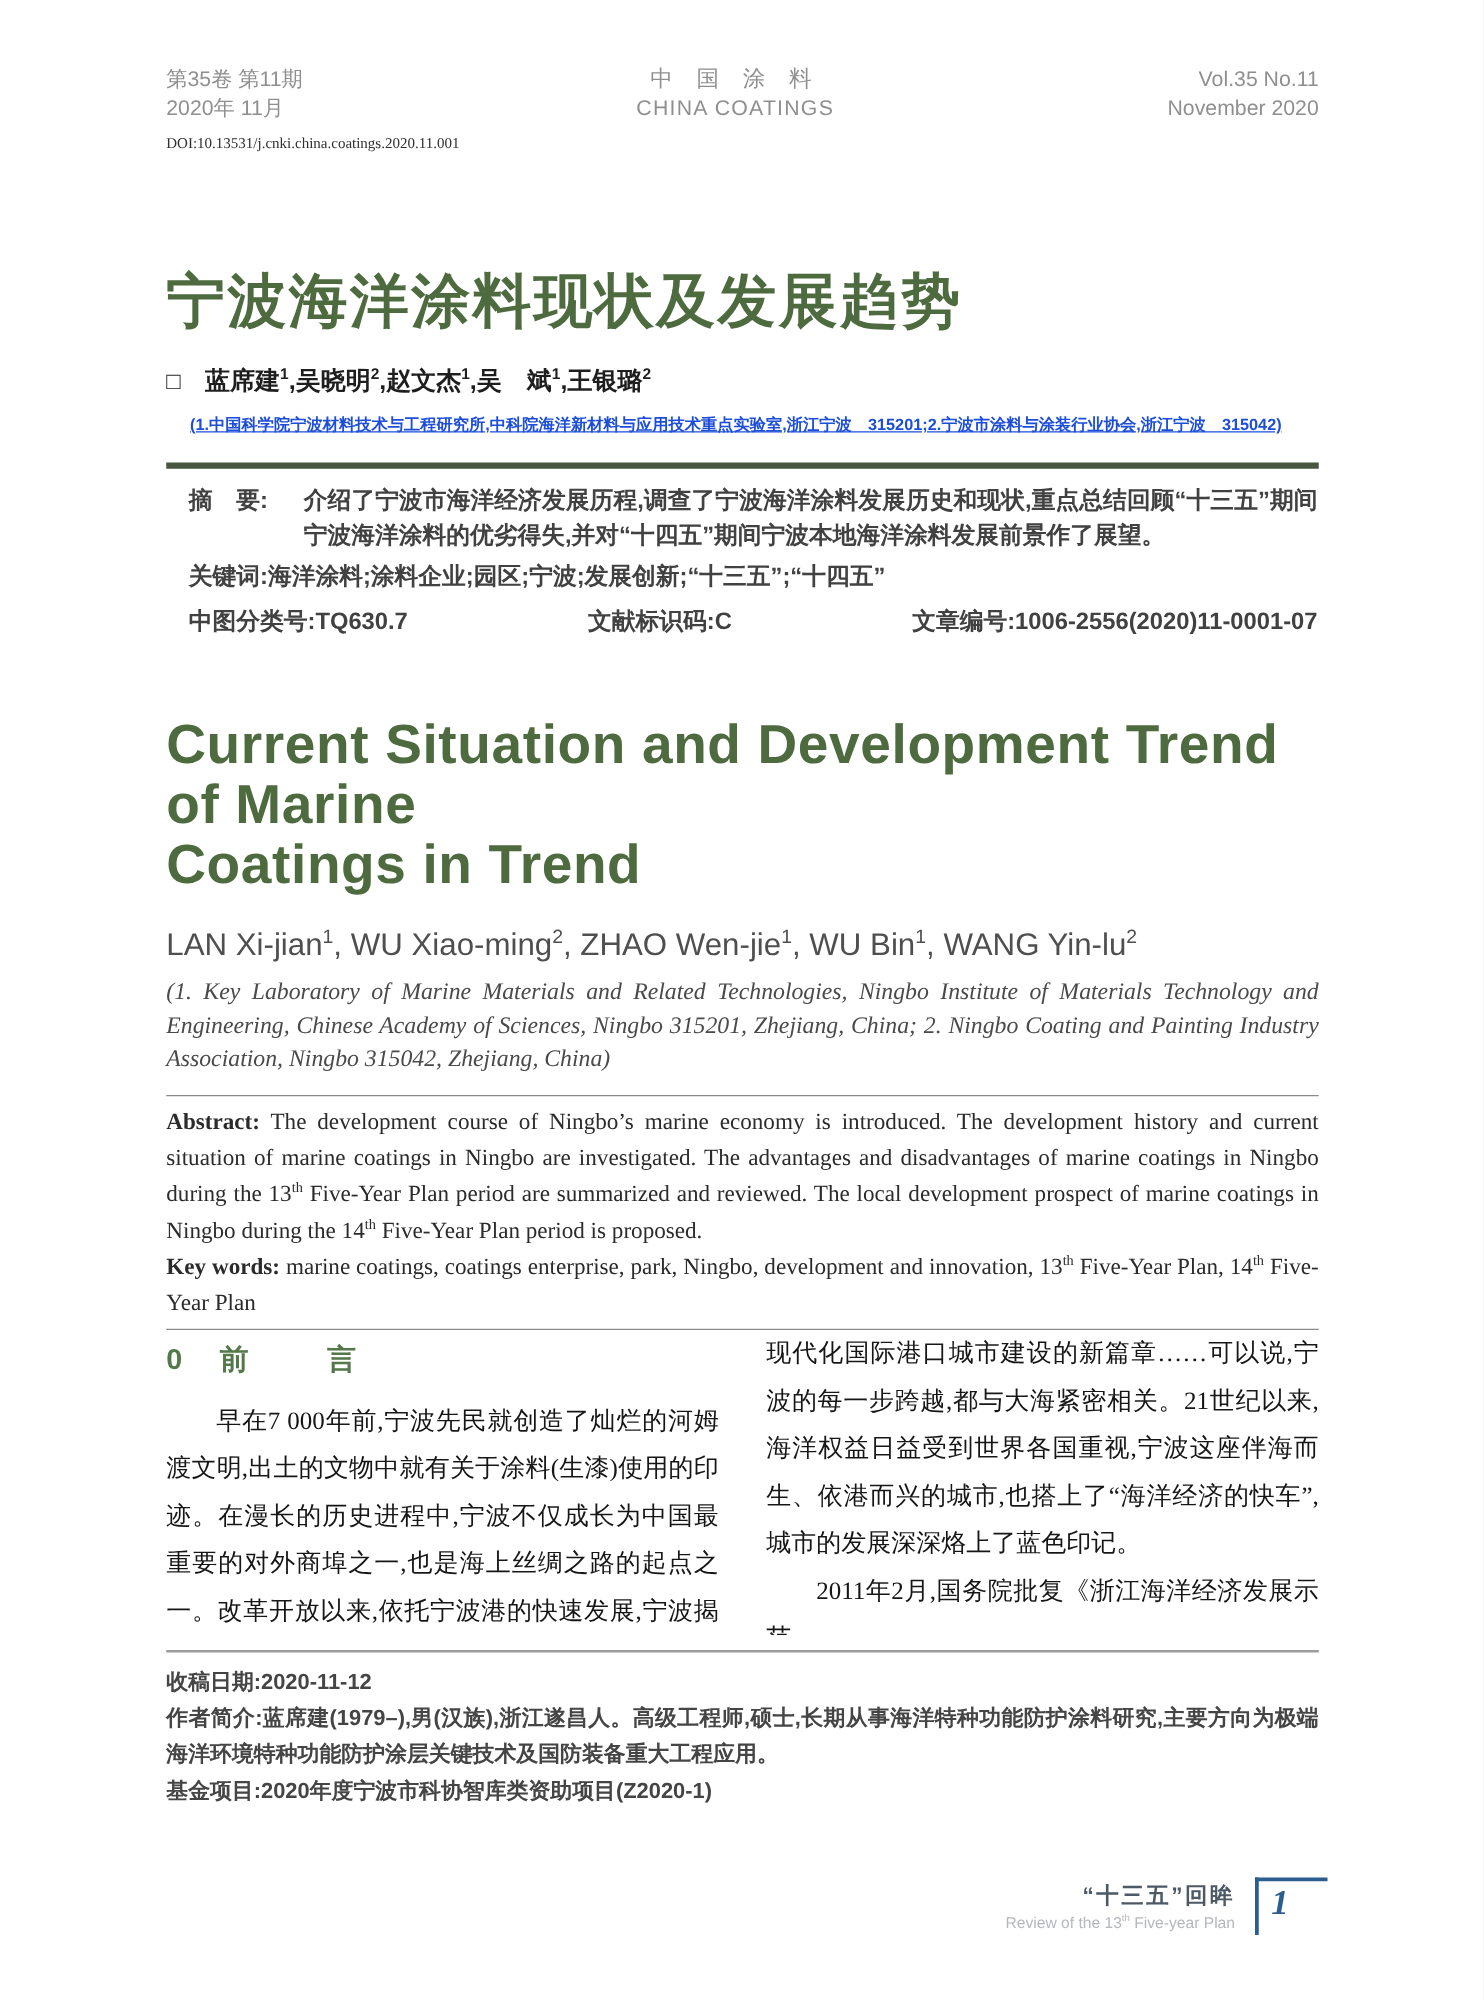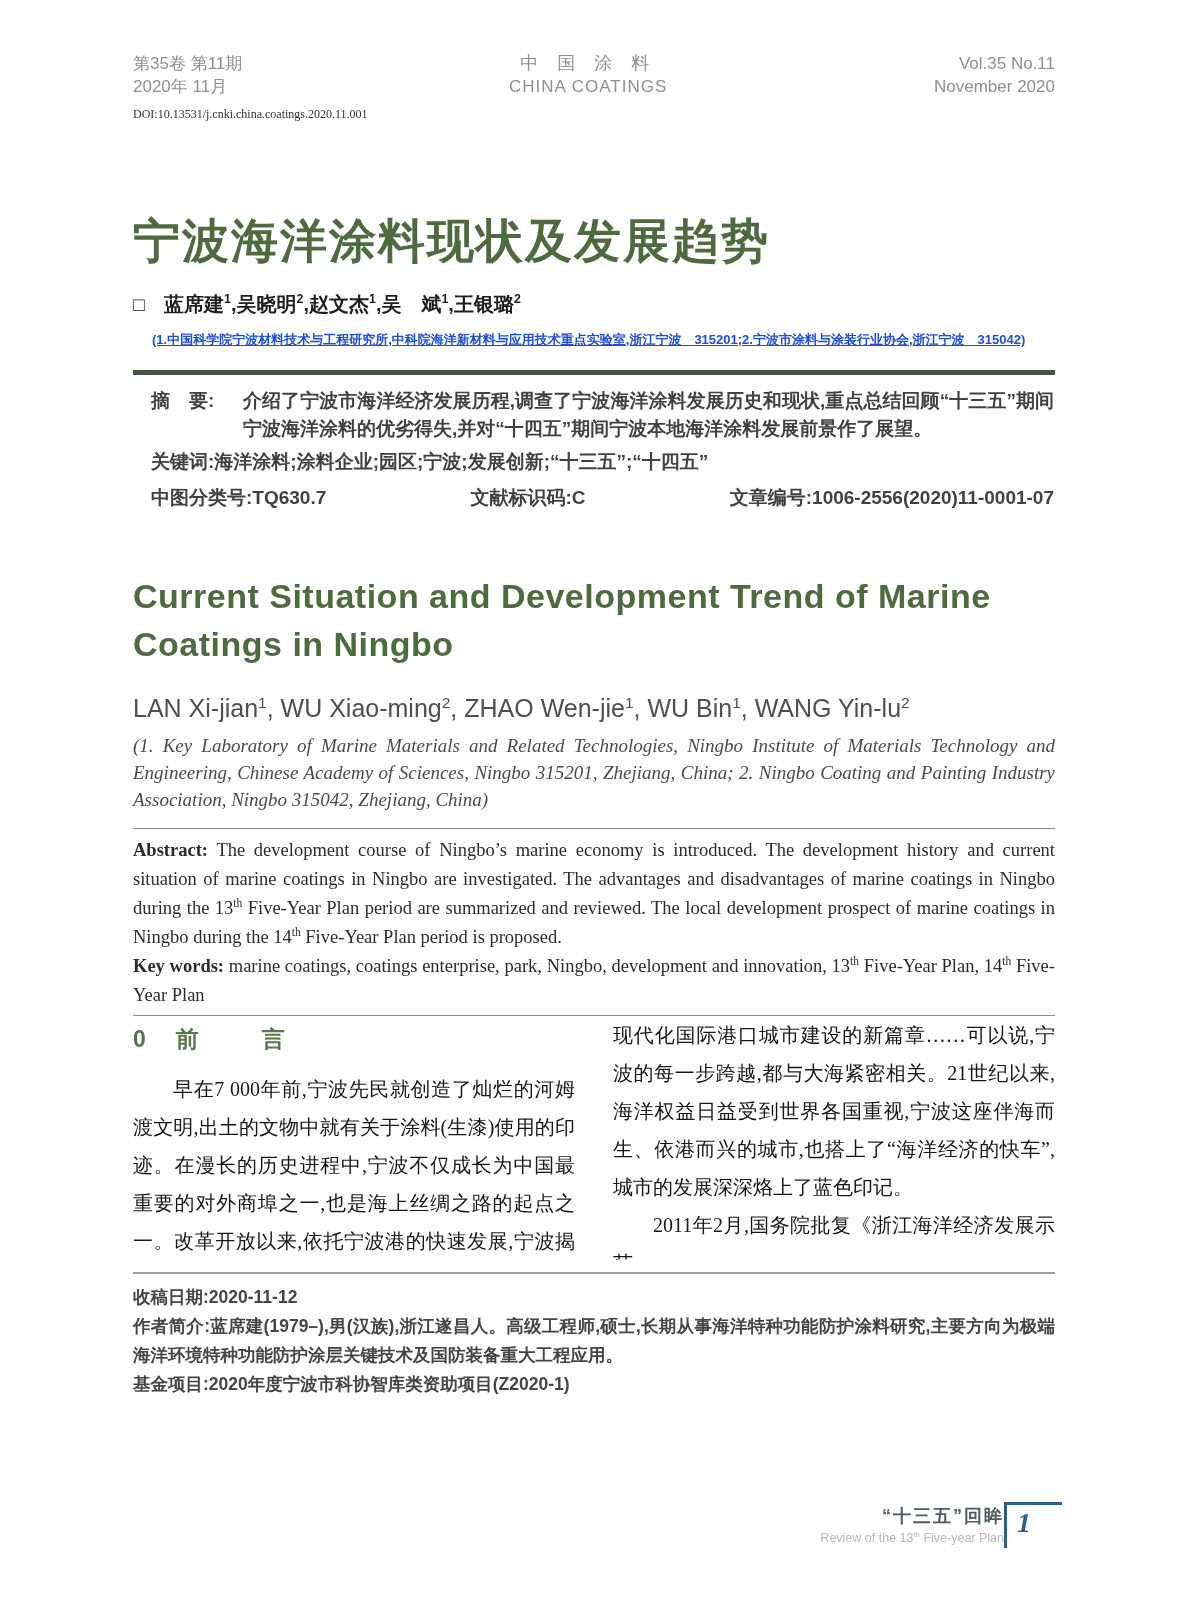--- a/index.html
+++ b/index.html
@@ -36,21 +36,21 @@
   .green-bar { margin-top:16px; height:5px; background:#47573f; }
 
   
   .abs-block { margin-left:18px; margin-right:1px; color:#414141; font-weight:bold; }
   .hang { position:relative; padding-left:92px; margin-top:12px; font-size:19px; line-height:28px; text-align:justify; }
   .hang .label { position:absolute; left:0; top:0; }
   .kw-line { margin-top:5px; font-size:19px; line-height:28px; }
   .class-row { display:flex; justify-content:space-between; margin-top:8px; font-size:19px; line-height:28px; }
 
   
-  .title-en { margin-top:60px; font-size:34px; line-height:48px; font-weight:bold; color:#4e6b3f; letter-spacing:0.5px; }
+  .title-en { margin-top:60px; font-size:44px; line-height:48px; font-weight:bold; color:#4e6b3f; letter-spacing:0.5px; }
   .authors-en { margin-top:26px; font-size:25px; color:#4f4f4f; }
   .affil-en { margin-top:9px; font-family:"Liberation Serif", serif; font-style:italic;
     font-size:19px; color:#4a4a4a; line-height:27px; text-align:justify; }
   .rule { margin-top:15px; border:none; border-top:1.5px solid #8a8a8a; }
   .abstract-en { margin-top:7px; font-family:"Liberation Serif", serif; font-size:18.5px;
     line-height:29px; color:#2b2b2b; text-align:justify; }
   .abstract-en .lbl { font-weight:bold; }
   .rule2 { margin-top:5px; border:none; border-top:1.5px solid #8a8a8a; }
 
   
@@ -63,21 +63,21 @@
   .sec-title { letter-spacing:20px; }
   .indent { text-indent:2em; }
 
   
   .fn-divider { margin-top:12px; border-top:2px solid #9c9c9c; }
   .footnotes { margin-top:9px; font-size:17.5px; line-height:29px; color:#454545;
     font-weight:bold; text-align:justify; }
 
   
   .page-footer { position:absolute; right:125px; top:1502px; display:flex; align-items:flex-start; }
-  .pf-text { text-align:right; margin-right:0; padding-top:2px; }
+  .pf-text { text-align:right; margin-right:16px; padding-top:2px; }
   .pf-cn { font-size:18px; font-weight:bold; color:#4d5965; letter-spacing:2px; }
   .pf-en { margin-top:3px; font-size:12.5px; color:#b4b8bc; }
   .pf-num { width:58px; height:46px; border-top:3px solid #2c5d8f; border-left:3px solid #2c5d8f;
     padding-left:10px; padding-top:2px; font-family:"Liberation Serif", serif; font-style:italic;
     font-weight:bold; font-size:28px; color:#2c5d8f; }
 </style>
 </head>
 <body>
 
 <div class="page">
@@ -118,21 +118,21 @@
     </div>
     <div class="class-row">
       <span>中图分类号:TQ630.7</span>
       <span>文献标识码:C</span>
       <span>文章编号:1006-2556(2020)11-0001-07</span>
     </div>
   </div>
 
   <h2 class="title-en">
     <span>Current Situation and Development Trend of Marine</span><br>
-    <span>Coatings in Ningbo</span>
+    <span>Coatings in Trend</span>
   </h2>
 
   <div class="authors-en">LAN Xi-jian<sup>1</sup>, WU Xiao-ming<sup>2</sup>, ZHAO Wen-jie<sup>1</sup>, WU Bin<sup>1</sup>, WANG Yin-lu<sup>2</sup></div>
   <div class="affil-en">(1. Key Laboratory of Marine Materials and Related Technologies, Ningbo Institute of Materials Technology and Engineering, Chinese Academy of Sciences, Ningbo 315201, Zhejiang, China; 2. Ningbo Coating and Painting Industry Association, Ningbo 315042, Zhejiang, China)</div>
 
   <hr class="rule">
 
   <div class="abstract-en">
     <p><b class="lbl">Abstract:</b> <span>The development course of Ningbo’s marine economy is introduced. The development history and current situation of marine coatings in Ningbo are investigated. The advantages and disadvantages of marine coatings in Ningbo during the 13<sup>th</sup> Five-Year Plan period are summarized and reviewed. The local development prospect of marine coatings in Ningbo during the 14<sup>th</sup> Five-Year Plan period is proposed.</span></p>
     <p><b class="lbl">Key words:</b> <span>marine coatings, coatings enterprise, park, Ningbo, development and innovation, 13<sup>th</sup> Five-Year Plan, 14<sup>th</sup> Five-Year Plan</span></p>

